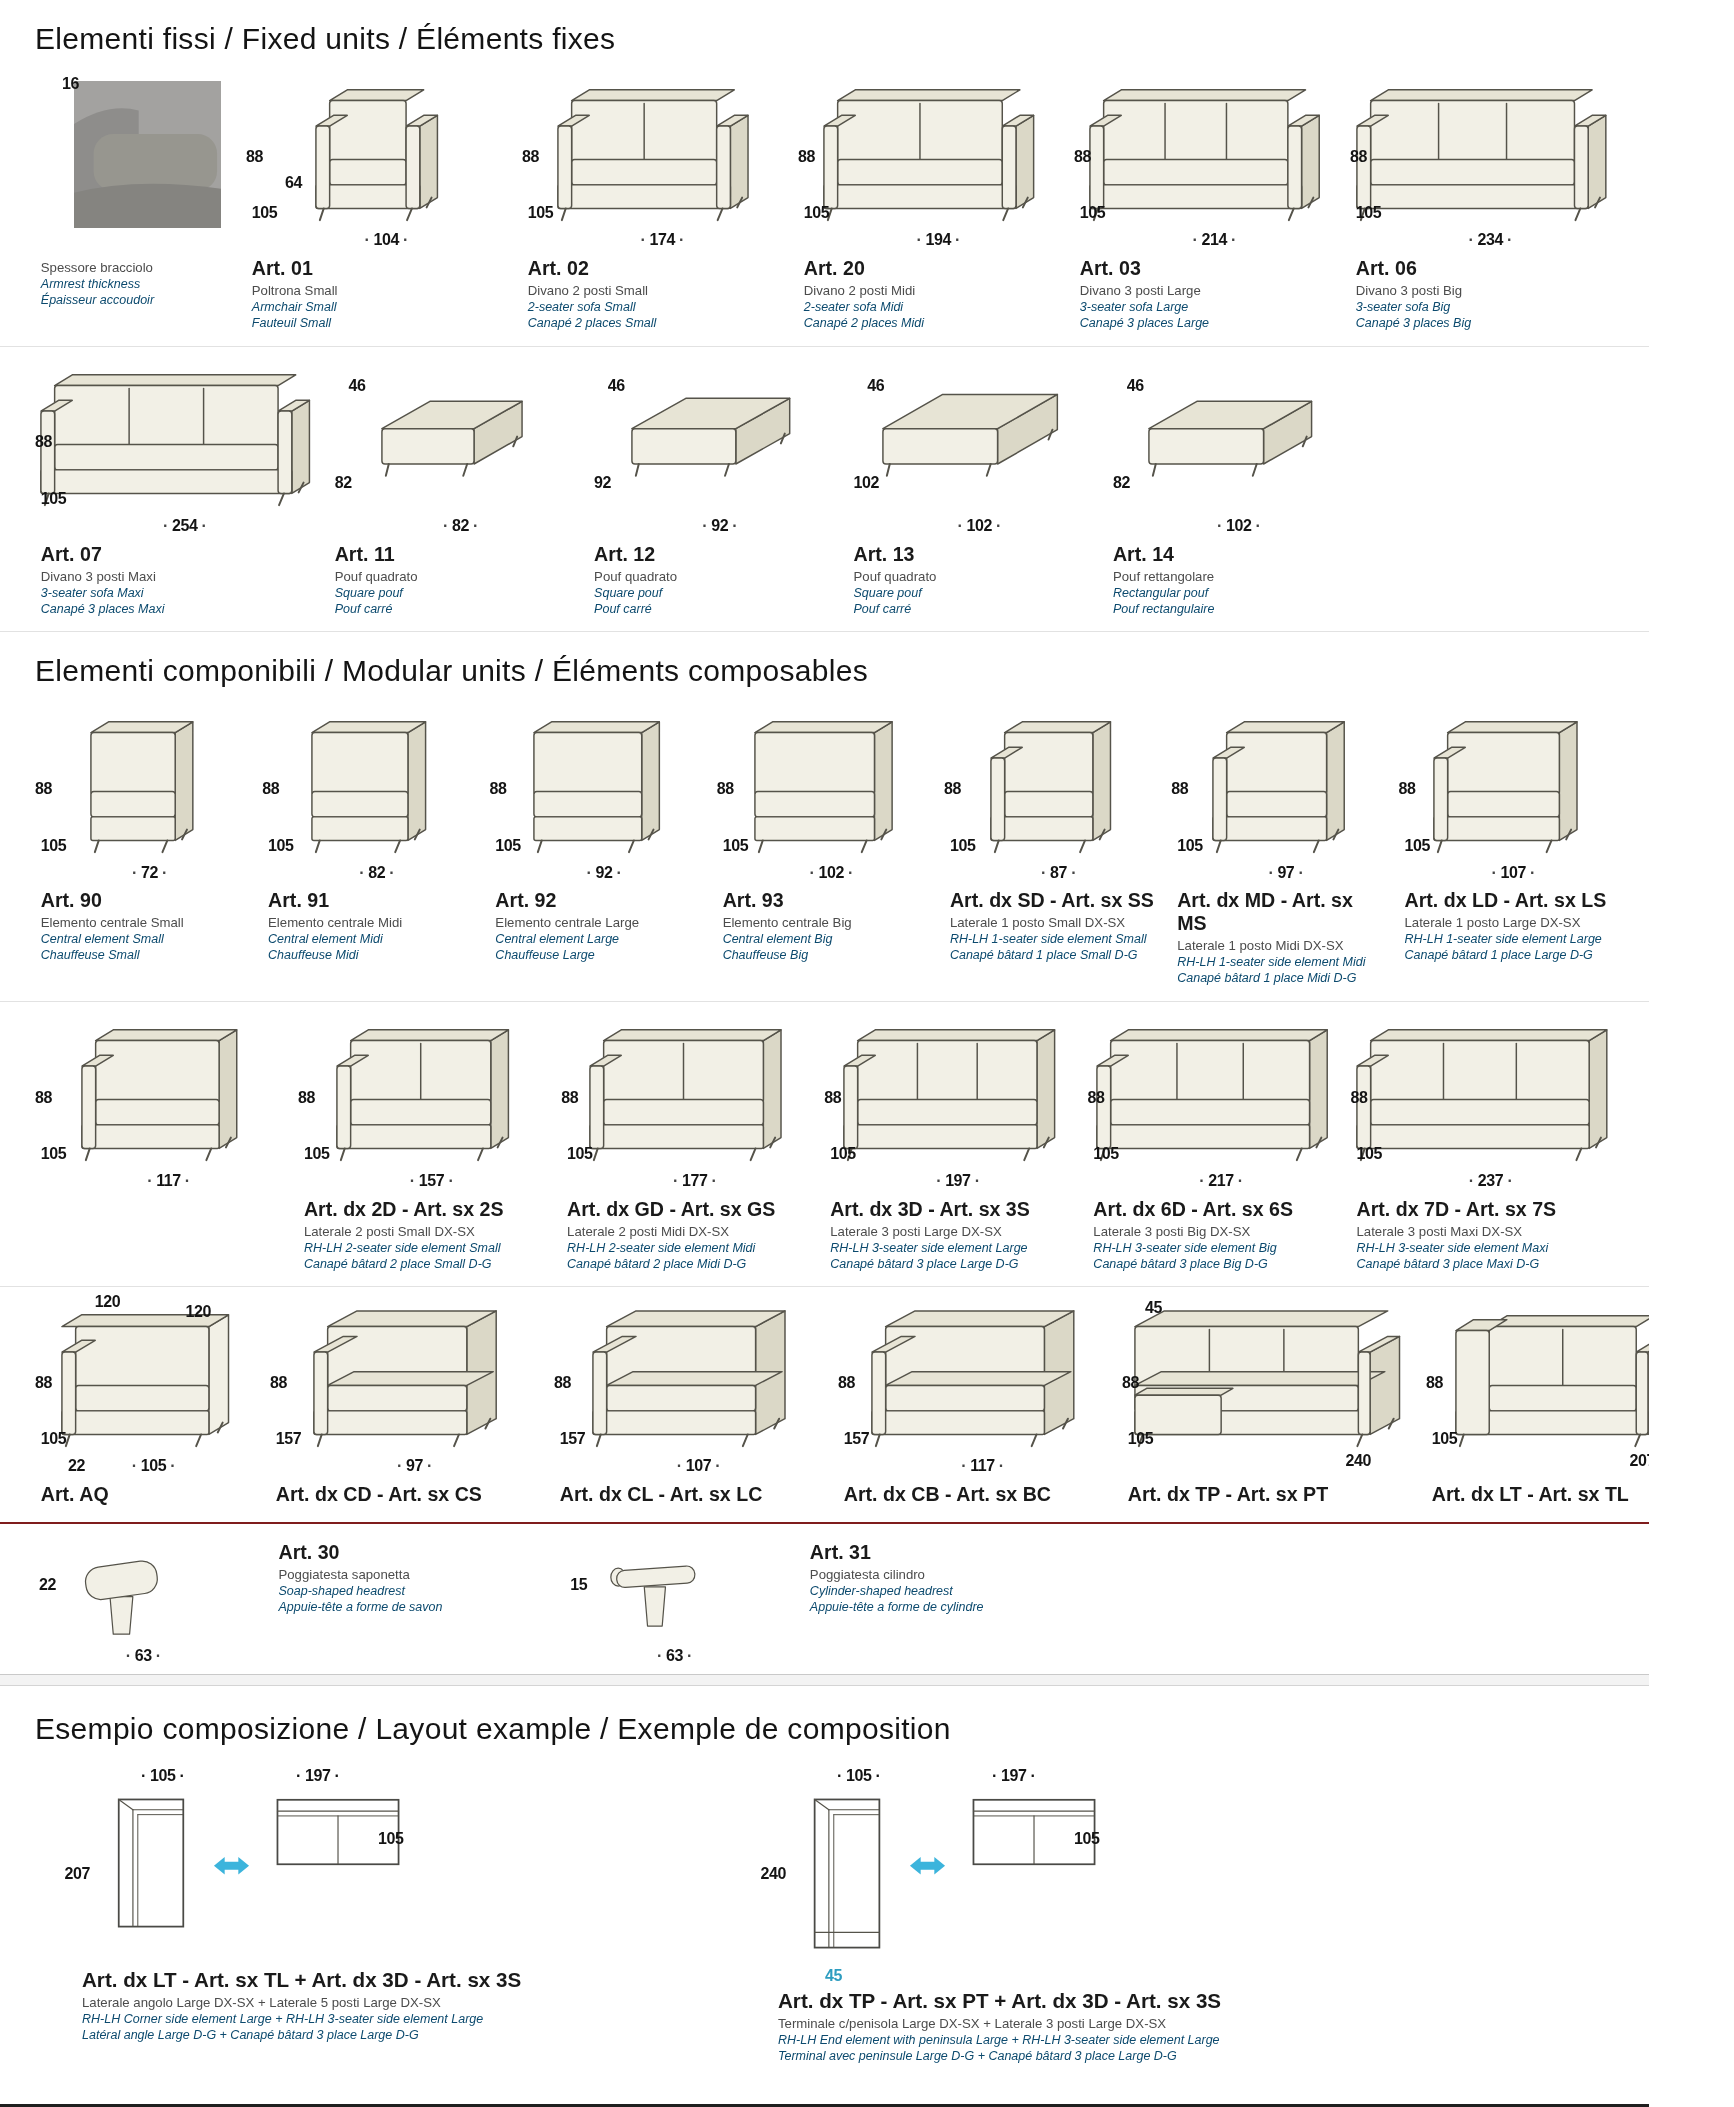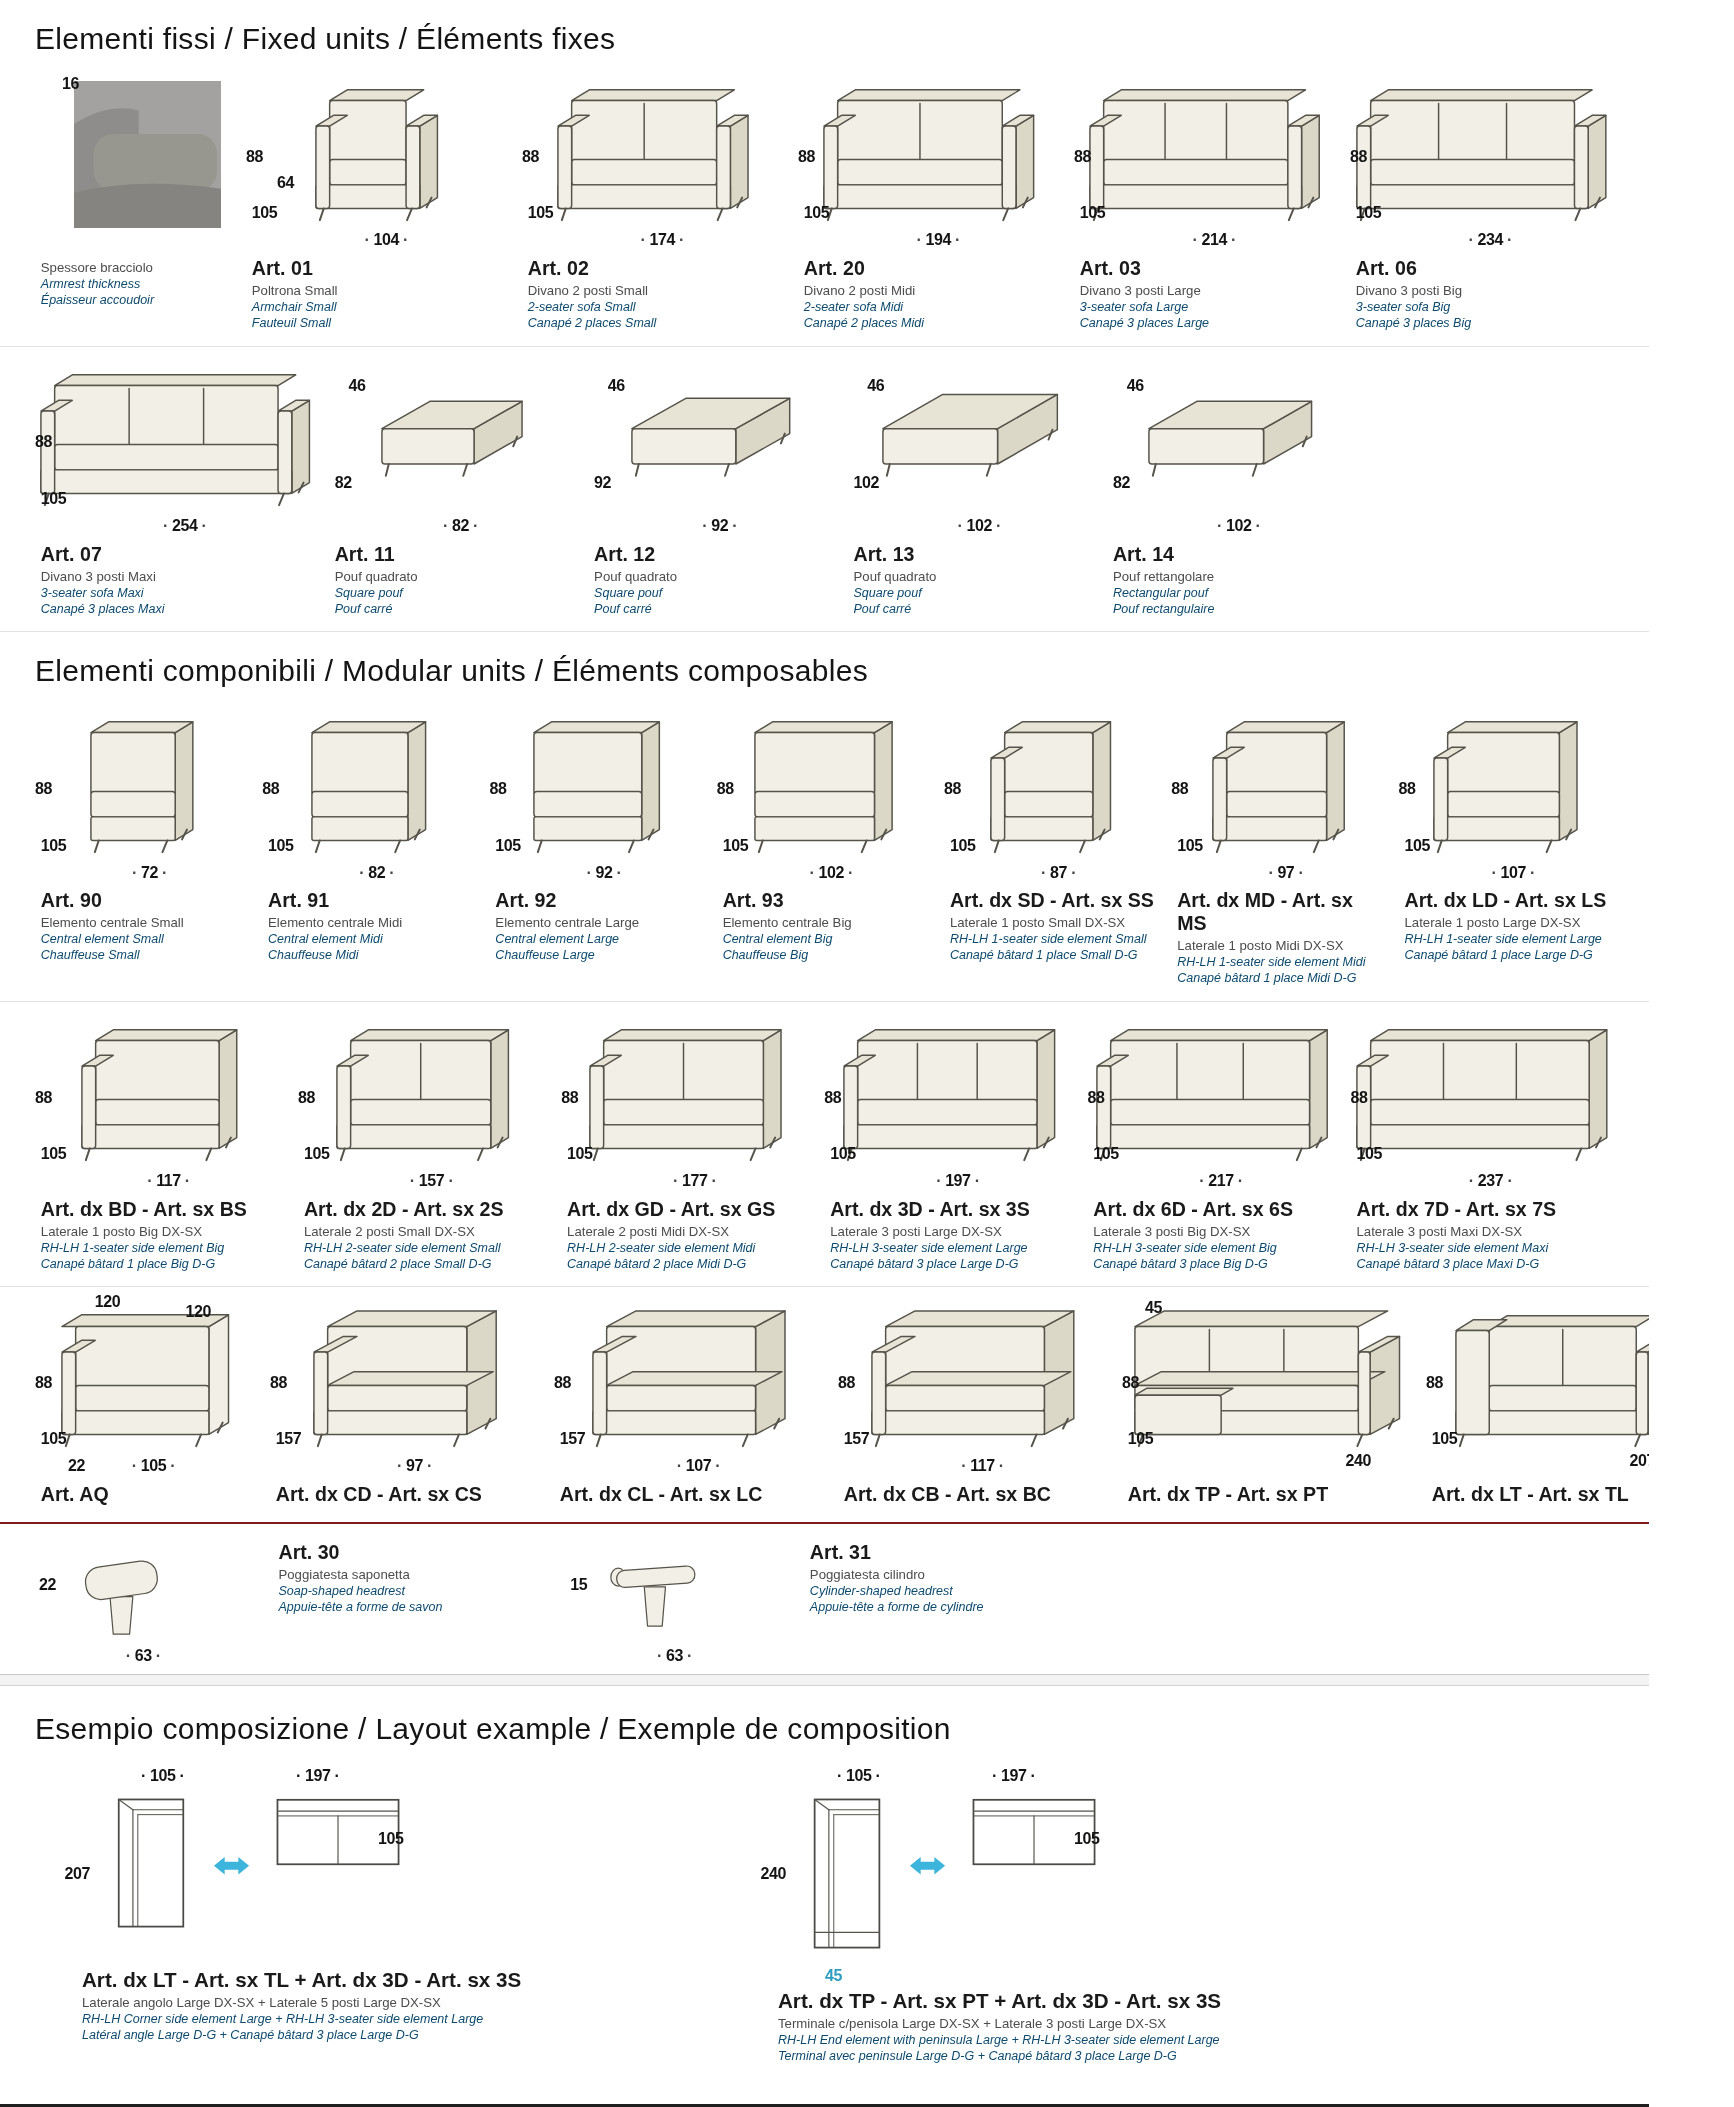--- a/index.html
+++ b/index.html
@@ -13,21 +13,21 @@
   .row.cols-7{grid-template-columns:repeat(7,1fr);}
   .row.cols-m3{grid-template-columns:235px 284px 284px 284px 304px 284px;border-bottom:2px solid #7f1d1d;}
   .cell{position:relative;}
   .fig{position:relative;height:188px;display:flex;align-items:flex-end;justify-content:center;
        padding:5.9px 7.8px 25.5px 7.8px;box-sizing:border-box;}
   .dwg{height:147px;width:auto;display:block;}
   .dwg-h{height:106px;width:auto;display:block;}
   .dim{position:absolute;font-weight:700;font-size:16px;color:#141414;white-space:nowrap;
        letter-spacing:-0.4px;}
   .sl-left{left:5.9px;top:44%;}
-  .sl-left2{left:37px;top:58%;}
+  .sl-left2{left:45px;top:58%;}
   .sl-bleft{left:11.8px;bottom:31px;}
   .sl-bottom{left:53%;bottom:3.9px;transform:translateX(-50%);}
   .sl-bottom::before{content:"·  ";color:#444;} .sl-bottom::after{content:"  ·";color:#444;}
   .sl-topleft{left:29px;top:7.8px;}
   .sl-top{left:28%;top:2px;}
   .sl-topright{right:53px;top:11.8px;}
   .sl-bright{right:49px;bottom:9.8px;}
   .sl-bleft2{left:39px;bottom:3.9px;}
   .fig-pouf .sl-bleft{bottom:47px;}
   .fig-pouf .sl-topleft{top:26px;left:25.5px;}
@@ -528,26 +528,20 @@
               <polygon points="4,46 18,46 36,35 22,35" fill="#e7e4d5" stroke="#55534a" stroke-width="1.5" stroke-linejoin="round"></polygon>
               <rect x="4" y="46" width="14" height="84" rx="3" fill="#f2f0e6" stroke="#55534a" stroke-width="1.5"></rect>
               <line x1="12" y1="130" x2="8" y2="142" stroke="#55534a" stroke-width="2" stroke-linecap="round"></line>
               <line x1="136" y1="130" x2="131" y2="142" stroke="#55534a" stroke-width="2" stroke-linecap="round"></line>
               <line x1="156" y1="119" x2="151" y2="129" stroke="#55534a" stroke-width="2" stroke-linecap="round"></line>
             </svg>
             <span class="dim sl-left">88</span>
             <span class="dim sl-bleft">105</span>
             <span class="dim sl-bottom">117</span>
     </div>
-          <div class="lab">
-            <div class="art">Art. dx BD - Art. sx BS</div>
-            <div class="l-it">Laterale 1 posto Big DX-SX</div>
-            <div class="l-en">RH-LH 1-seater side element Big</div>
-            <div class="l-fr">Canapé bâtard 1 place Big D-G</div>
-          </div>
         </div>
         <div class="cell">
     <div class="fig fig-side">
       <svg class="dwg" viewBox="0 0 185 150">
               <polygon points="161,20 179,9 179,119 161,130" fill="#dbd8c7" stroke="#55534a" stroke-width="1.5" stroke-linejoin="round"></polygon>
               <polygon points="18,20 161,20 179,9 36,9" fill="#e7e4d5" stroke="#55534a" stroke-width="1.5" stroke-linejoin="round"></polygon>
               <rect x="18" y="20" width="143" height="63" rx="3" fill="#f2f0e6" stroke="#55534a" stroke-width="1.5"></rect>
               <line x1="89.5" y1="23" x2="89.5" y2="80" stroke="#55534a" stroke-width="1.5" stroke-linecap="round"></line>
               <rect x="18" y="80" width="143" height="26" rx="3" fill="#f2f0e6" stroke="#55534a" stroke-width="1.5"></rect>
               <rect x="4" y="106" width="157" height="24" rx="2" fill="#f2f0e6" stroke="#55534a" stroke-width="1.5"></rect>

